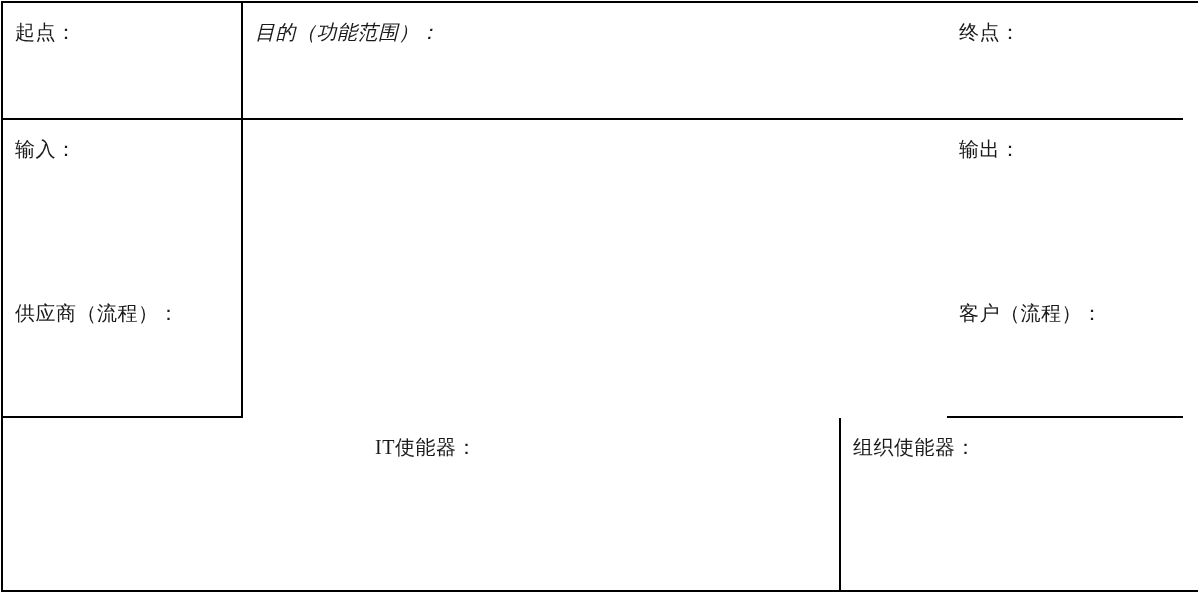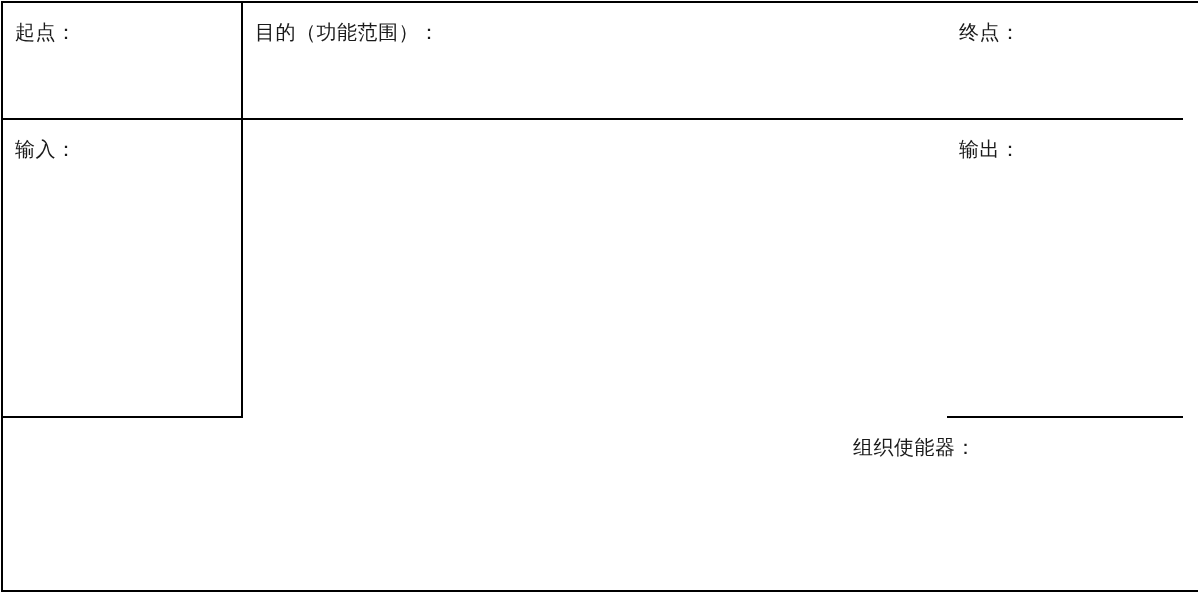--- a/index.html
+++ b/index.html
@@ -29,21 +29,21 @@
   .bb { border-bottom-width: 2px; }
 
   
   .r1 { top: 0; height: 117px; }
   
   .r2 { top: 117px; height: 298px; }
   
   .r3 { top: 415px; height: 172px; }
 
   .c1 { left: 0; width: 240px; }
-  .c2 { left: 240px; width: 716px; }
+  .c2 { left: 240px; width: 716px; font-style: italic; }
   .c3 { left: 944px; width: 236px; }
 
   .e1 { left: 0; width: 360px; }
   .e2 { left: 360px; width: 478px; }
   .e3 { left: 838px; width: 426px; }
 
   .cell-label {
     position: absolute;
     top: 17px;
     left: 12px;
@@ -107,22 +107,27 @@
   </div>
   <div class="cell r1 c2 br bb">
     <div class="cell-label">目的（功能范围）：</div>
   </div>
   <div class="cell r1 c3 bb">
     <div class="cell-label">终点：</div>
   </div>
 
   <div class="cell r2 c1 br bb">
     <div class="cell-label">输入：</div>
+    <div class="cell-label second">供应商（流程）：</div>
   </div>
   <div class="cell r2 c3 bb">
     <div class="cell-label">输出：</div>
+    <div class="cell-label second">客户（流程）：</div>
   </div>
 
+  <div class="cell r3 e2 br">
+    <div class="cell-label">IT使能器：</div>
+  </div>
   <div class="cell r3 e3">
     <div class="cell-label">组织使能器：</div>
   </div>
 
 </div>
 
 </body></html>

